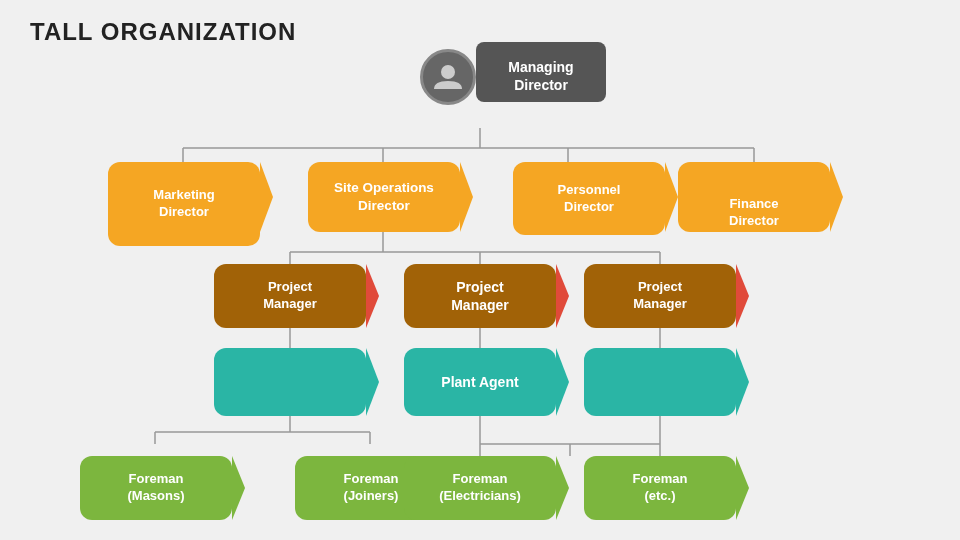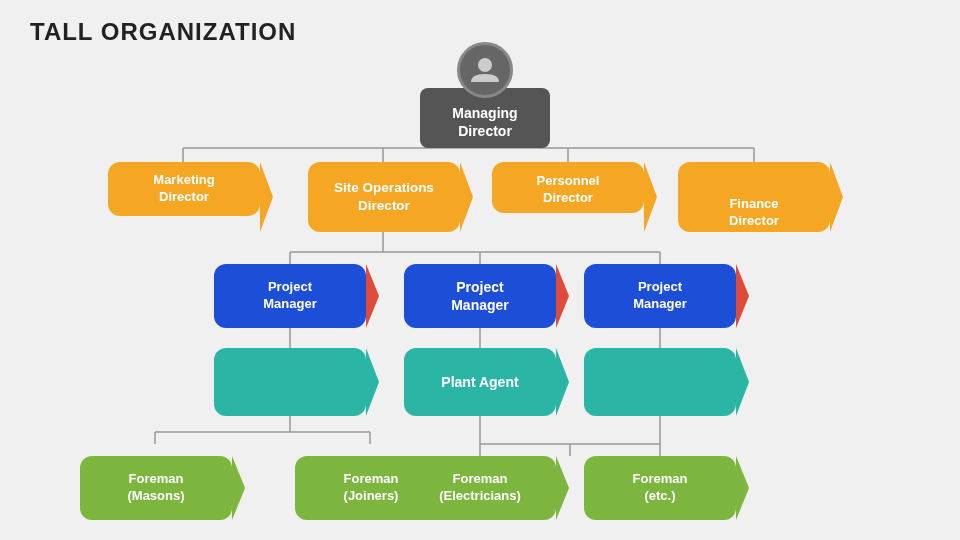--- a/index.html
+++ b/index.html
@@ -47,21 +47,21 @@
     }
 
     
     .node-yellow {
       background: #f5a623;
       border-radius: 10px 10px 10px 10px;
     }
 
     
     .node-red {
-      background: #1d4ed8;
+      background: #a16207;
       border-radius: 10px;
     }
 
     
     .node-teal {
       background: #2ab5a5;
       border-radius: 10px;
     }
 
     
@@ -111,47 +111,47 @@
   <line x1="480" y1="416" x2="480" y2="444" stroke="#999" stroke-width="1.5"></line>
 
   <line x1="660" y1="416" x2="660" y2="444" stroke="#999" stroke-width="1.5"></line>
 
   <line x1="480" y1="444" x2="660" y2="444" stroke="#999" stroke-width="1.5"></line>
   <line x1="570" y1="444" x2="570" y2="456" stroke="#999" stroke-width="1.5"></line>
   <line x1="480" y1="444" x2="480" y2="456" stroke="#999" stroke-width="1.5"></line>
   <line x1="660" y1="444" x2="660" y2="456" stroke="#999" stroke-width="1.5"></line>
 </svg>
 
-<div style="position:absolute; left:420px; top:42px; display:flex; flex-direction:column; align-items:center;">
+<div style="position:absolute; left:420px; top:42px; display:flex; flex-direction:row; align-items:center;">
   <div style="width:56px; height:56px; background:#666; border-radius:50%; display:flex; align-items:center; justify-content:center; border:3px solid #888; margin-bottom:-10px; z-index:2; position:relative;">
     <svg viewBox="0 0 32 32" fill="#ccc" width="32" height="32">
       <circle cx="16" cy="11" r="7"></circle>
       <path d="M2 28 Q2 20 16 20 Q30 20 30 28 Z"></path>
     </svg>
   </div>
   <div style="background:#555; border-radius:8px; padding:10px 14px 8px 14px; width:130px; text-align:center; color:#fff; font-weight:700; font-size:14px; line-height:1.3; padding-top:16px;">
     <span style="white-space:pre-line;">Managing
 Director</span>
   </div>
 </div>
 
-<div class="node node-yellow" style="left:108px; top:162px; width:152px; height:54px; border-radius:12px;">
+<div class="node node-yellow" style="left:108px; top:162px; width:152px; height:84px; border-radius:12px;">
   <span style="white-space:pre-line;">Marketing
 Director</span>
 
   <div style="position:absolute; right:-13px; top:0; width:0; height:0; border-top:35px solid transparent; border-bottom:35px solid transparent; border-left:13px solid #f5a623;"></div>
 </div>
 
 <div class="node node-yellow node-bold" style="left:308px; top:162px; width:152px; height:70px; border-radius:12px; font-size:13.5px;">
   <span style="white-space:pre-line;">Site Operations
 Director</span>
   <div style="position:absolute; right:-13px; top:0; width:0; height:0; border-top:35px solid transparent; border-bottom:35px solid transparent; border-left:13px solid #f5a623;"></div>
 </div>
 
-<div class="node node-yellow" style="left:492px; top:162px; width:152px; height:51px; border-radius:12px;align-items:flex-end;">
+<div class="node node-yellow" style="left:513px; top:162px; width:152px; height:73px; border-radius:12px;">
   <span style="white-space:pre-line;">Personnel
 Director</span>
   <div style="position:absolute; right:-13px; top:0; width:0; height:0; border-top:35px solid transparent; border-bottom:35px solid transparent; border-left:13px solid #f5a623;"></div>
 </div>
 
 <div class="node node-yellow" style="left:678px; top:162px; width:152px; height:70px; border-radius:12px;">
   <span style="white-space:pre-line;margin-top:32px;">Finance
 Director</span>
   <div style="position:absolute; right:-13px; top:0; width:0; height:0; border-top:35px solid transparent; border-bottom:35px solid transparent; border-left:13px solid #f5a623;"></div>
 </div>

